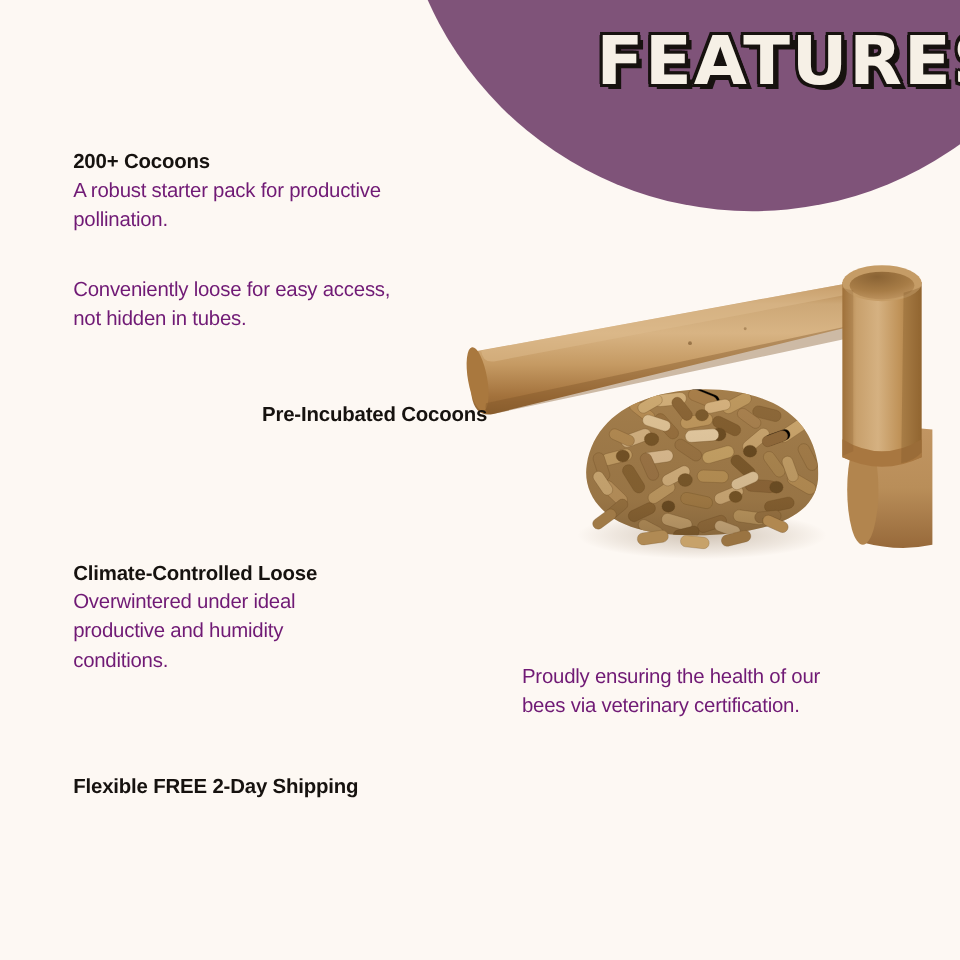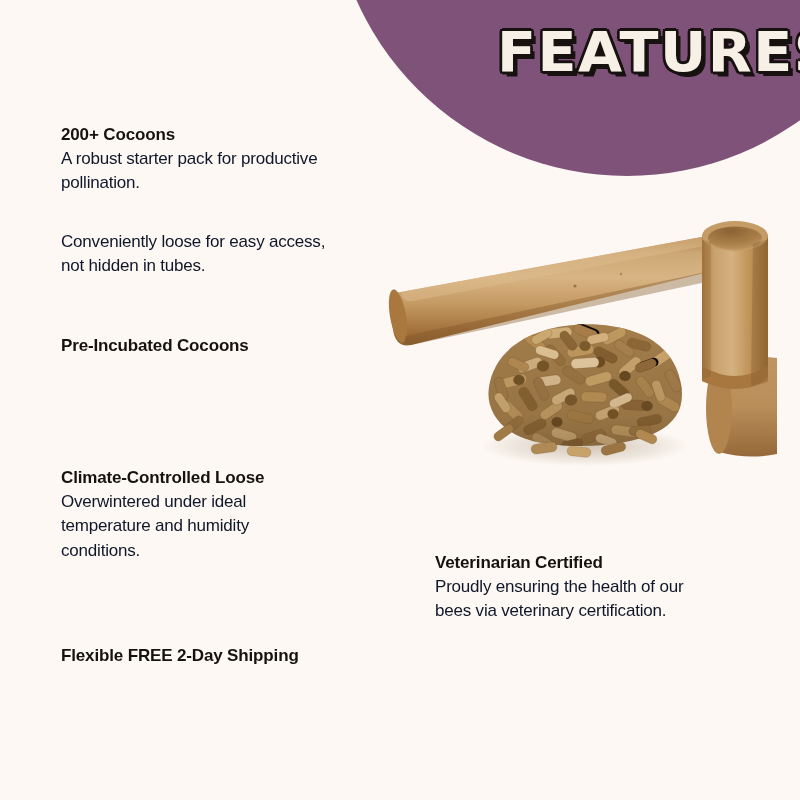--- a/index.html
+++ b/index.html
@@ -70,32 +70,32 @@
     line-height: 1.25;
     color: #16120f;
     letter-spacing: -0.15px;
     margin: 0 0 2px 0;
   }
   .feature-body {
     font-family: "Liberation Sans", sans-serif;
     font-weight: normal;
     font-size: 17px;
     line-height: 1.42;
-    color: #0f172a;
+    color: #701a75;
     letter-spacing: -0.2px;
     margin: 0;
     white-space: pre-line;
   }
 
   .col-left  { left: 61px; width: 345px; }
   .col-right { left: 435px; width: 340px; }
 
   .fb-0 { top: 124px; }
   .fb-1 { top: 230px; }
-  .fb-2 { top: 335px; }
+  .fb-2 { top: 335px; text-align: right; }
   .fb-3 { top: 467px; }
   .fb-4 { top: 600px; margin-top: 45px; }
   .fb-vet { top: 552px; }
 
   
   .photo {
     position: absolute;
     left: 385px;
     top: 200px;
     width: 415px;
@@ -124,30 +124,29 @@
 not hidden in tubes.</p>
   </div>
 
   <div class="feature-block col-left fb-2">
     <p class="feature-heading">Pre-Incubated Cocoons</p>
   </div>
 
   <div class="feature-block col-left fb-3">
     <p class="feature-heading">Climate-Controlled Loose</p>
     <p class="feature-body">Overwintered under ideal
-temperature and humidity
+productive and humidity
 conditions.</p>
   </div>
 
   <div class="feature-block col-left fb-4">
     <p class="feature-heading">Flexible FREE 2-Day Shipping</p>
   </div>
 
   <div class="feature-block col-right fb-vet">
-    <p class="feature-heading">Veterinarian Certified</p>
     <p class="feature-body">Proudly ensuring the health of our
 bees via veterinary certification.</p>
   </div>
 
   <div class="photo">
     <svg viewBox="0 0 415 330" xmlns="http://www.w3.org/2000/svg">
       <defs>
 
         <linearGradient id="gTubeH" x1="0" y1="0" x2="0" y2="1">
           <stop offset="0%" stop-color="#b07f46"></stop>

